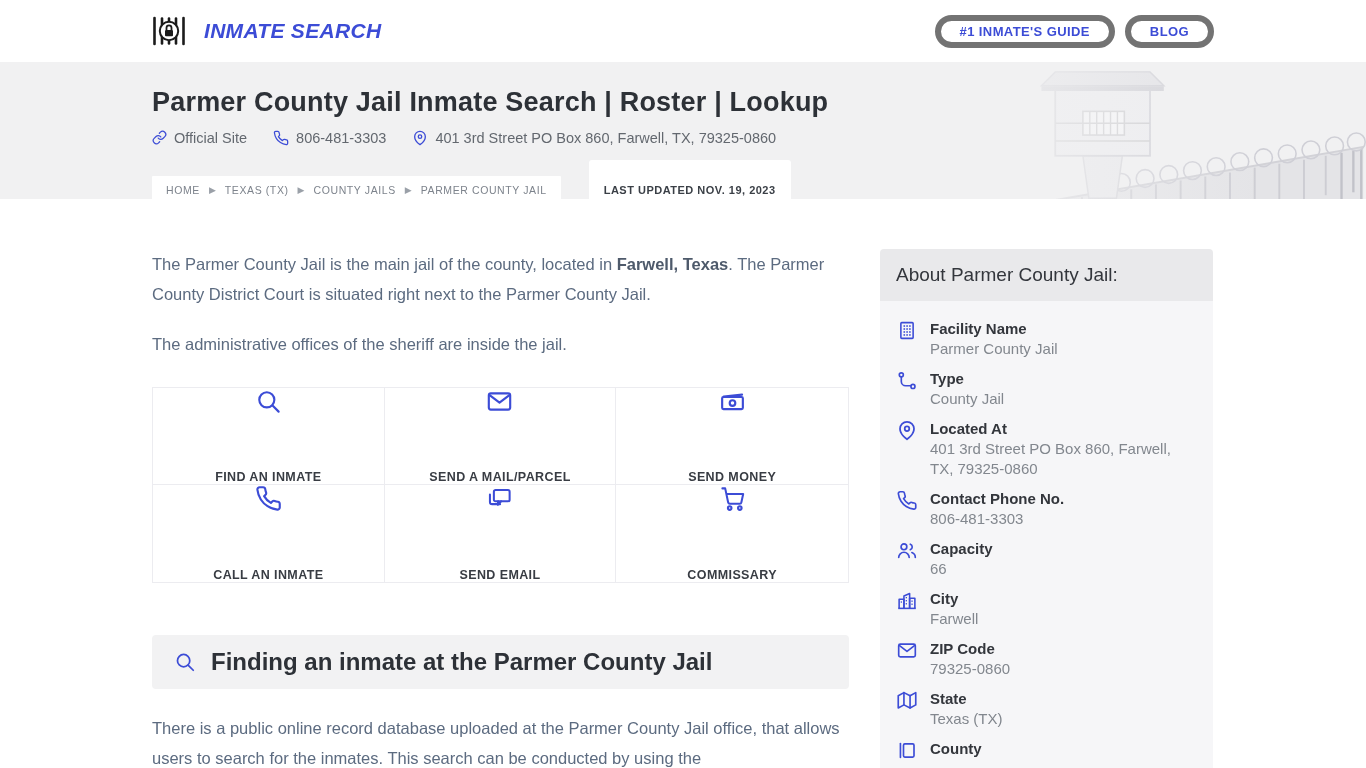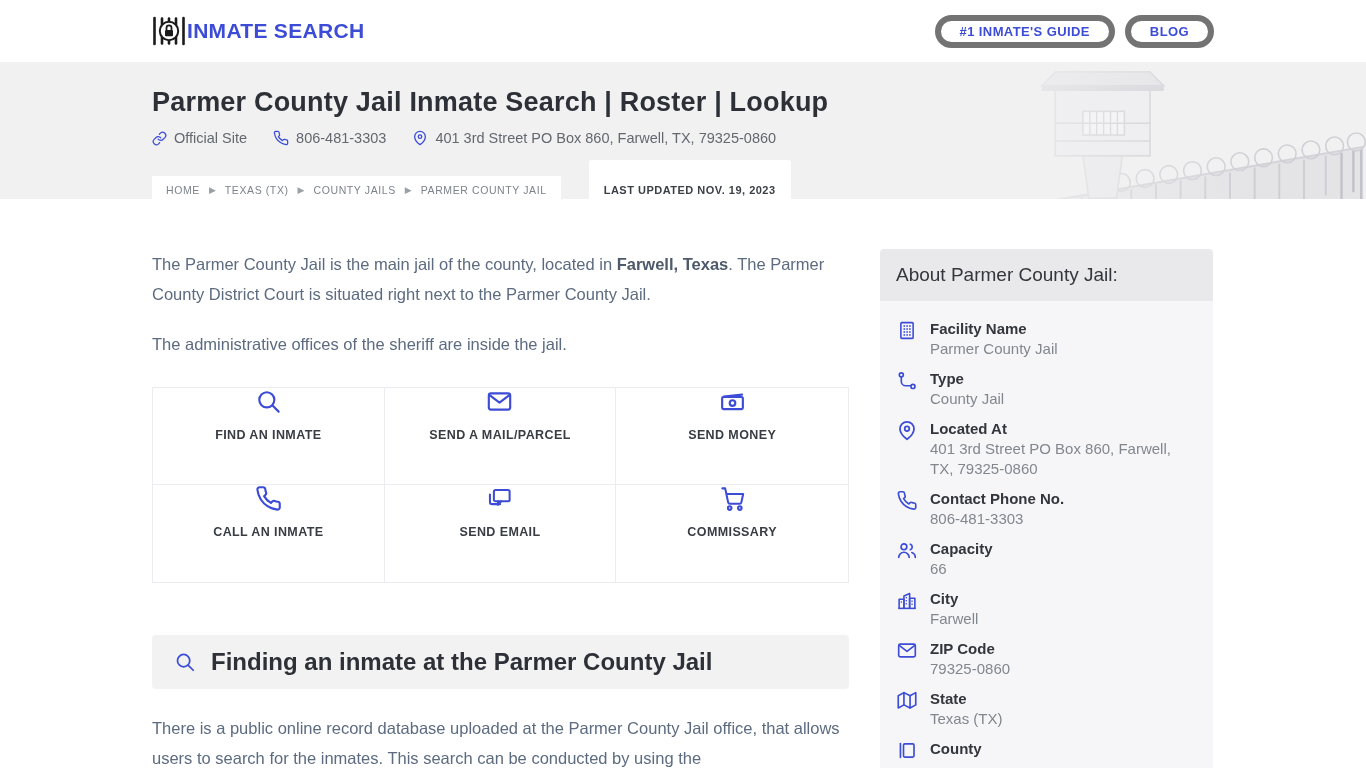--- a/index.html
+++ b/index.html
@@ -3,36 +3,36 @@
 <meta charset="utf-8">
 <style>
   * { box-sizing: border-box; margin: 0; padding: 0; }
   html,body { width: 1366px; height: 768px; overflow: hidden; background: #fff;
     font-family: "Liberation Sans", sans-serif; }
   .accent { color: #3c4cd6; }
 
   
   .header { height: 62px; background: #fff; display: flex; align-items: center;
     justify-content: space-between; padding: 0 152px; }
-  .logo { display: flex; align-items: center; gap: 1px; cursor: pointer; }
+  .logo { display: flex; align-items: center; gap: 18px; cursor: pointer; font-style: italic; }
   .logo-text { font-size: 21px; font-weight: 700; color: #3c4cd6; letter-spacing: .3px; }
   .hdr-btns { display: flex; gap: 10px; }
   .pill-btn { border: 6px solid #737373; color: #3c4cd6; background: #fff; border-radius: 17px;
     height: 33px; padding: 0 19px; font-size: 13px; font-weight: 700; letter-spacing: .4px;
     display: flex; align-items: center; cursor: pointer; font-family: inherit; }
 
   
   .hero { position: relative; height: 137px; background: #f1f1f2; overflow: hidden; }
   .hero-art { position: absolute; right: 0; top: 0; height: 153px; width: 430px; z-index: 0; }
   .hero-fade { position: absolute; right: 0; top: 0; height: 153px; width: 430px; z-index: 1;
     background: linear-gradient(90deg, #f1f1f2 0%, rgba(241,241,242,.55) 35%, rgba(241,241,242,0) 75%); }
   .hero-inner { position: relative; z-index: 2; padding: 25px 0 0 152px; }
   .hero-title { font-size: 27px; font-weight: 700; color: #2d3137; letter-spacing: .2px; }
   .hero-meta { display: flex; align-items: center; gap: 26px; margin-top: 12px; }
-  .meta-item { display: flex; align-items: center; gap: 7px; font-size: 14.5px; color: #63686f; }
+  .meta-item { display: flex; align-items: flex-start; gap: 7px; font-size: 14.5px; color: #63686f; }
   .meta-item.link { cursor: pointer; }
   .hero-crumbs { display: flex; align-items: center; gap: 28px; margin-top: 14px; }
   .crumb-box { background: #fff; border-radius: 1px; padding: 8px 14px; display: flex;
     align-items: center; gap: 9px; }
   .crumb { font-size: 10.5px; color: #7d838c; letter-spacing: .6px; cursor: pointer; }
   .crumb.current { cursor: default; }
   .crumb-sep { color: #9aa0a8; font-size: 9px; }
   .updated-box { background: #fff; border-radius: 3px; padding: 24px 15px; font-size: 11px;
     font-weight: 700; color: #3a3f46; letter-spacing: .5px; }
 
@@ -40,21 +40,21 @@
   .main { display: flex; align-items: flex-start; gap: 31px; padding: 0 152px; margin-top: 50px; }
   .content { width: 697px; }
   .para { font-size: 16.5px; line-height: 30px; color: #5c6b80; }
   .para b { color: #4e5a6b; }
   .p1 { margin-bottom: 20px; }
   .p2 { margin-bottom: 28px; }
 
   
   .grid { display: grid; grid-template-columns: 1fr 1fr 1fr; border: 1px solid #ececf0; }
   .cell { height: 97px; display: flex; flex-direction: column; align-items: center;
-    justify-content: flex-start; gap: 13px; border-right: 1px solid #ececf0;
+    justify-content: space-between; gap: 13px; border-right: 1px solid #ececf0;
     border-bottom: 1px solid #ececf0; cursor: pointer; background: #fff; }
   .cell:nth-child(3n) { border-right: none; }
   .cell:nth-child(n+4) { border-bottom: none; }
   .cell-label { font-size: 12.5px; font-weight: 600; color: #383c43; letter-spacing: .4px; }
 
   
   .section-bar { margin-top: 52px; background: #f2f2f3; border-radius: 4px; height: 54px;
     display: flex; align-items: center; padding-left: 22px; gap: 15px; }
   .section-title { font-size: 24px; font-weight: 700; color: #2d3137; text-align: right; }
   .p3 { margin-top: 24px; }

